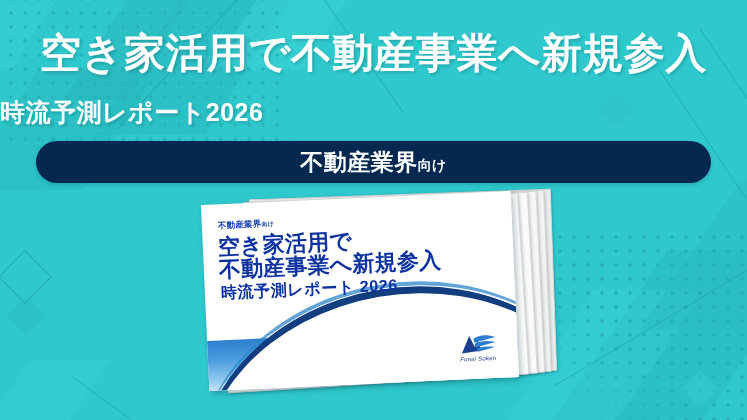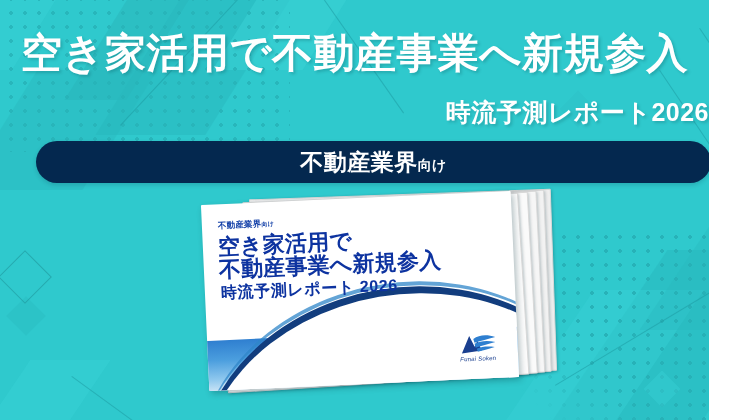--- a/index.html
+++ b/index.html
@@ -1,23 +1,22 @@
 <!DOCTYPE html>
 <html><head>
 <meta charset="utf-8">
 <style>
   html,body{margin:0;padding:0;background:#fff;}
   body{font-family:"Liberation Sans","DejaVu Sans",sans-serif;}
 
   #stage{
     position:relative;
-    width:685px;height:420px;
+    width:747px;height:420px;
     overflow:hidden;
     background:#2fc9cd;
-    padding-left:24px;
   }
 
   
   .bg-layer{position:absolute;inset:0;overflow:hidden;}
 
   .dots-tl{
     position:absolute;left:-10px;top:-8px;width:300px;height:160px;
     background-image:radial-gradient(#27b3b8 1.6px, transparent 1.7px);
     background-size:14px 14px;
     opacity:.85;
@@ -55,21 +54,21 @@
     color:#ffffff;
     font-size:41px;
     line-height:1;
     font-weight:bold;
     letter-spacing:.5px;
     text-shadow:2px 2px 3px rgba(0,60,70,.22);
     white-space:nowrap;
   }
   .subtitle{
     position:absolute;left:0;right:0;top:100px;
-    text-align:right;
+    text-align:left;
     color:#ffffff;
     font-size:25px;
     line-height:1;
     font-weight:bold;
     letter-spacing:.5px;
     text-shadow:2px 2px 3px rgba(0,60,70,.22);
     white-space:nowrap;
   }
 
   

